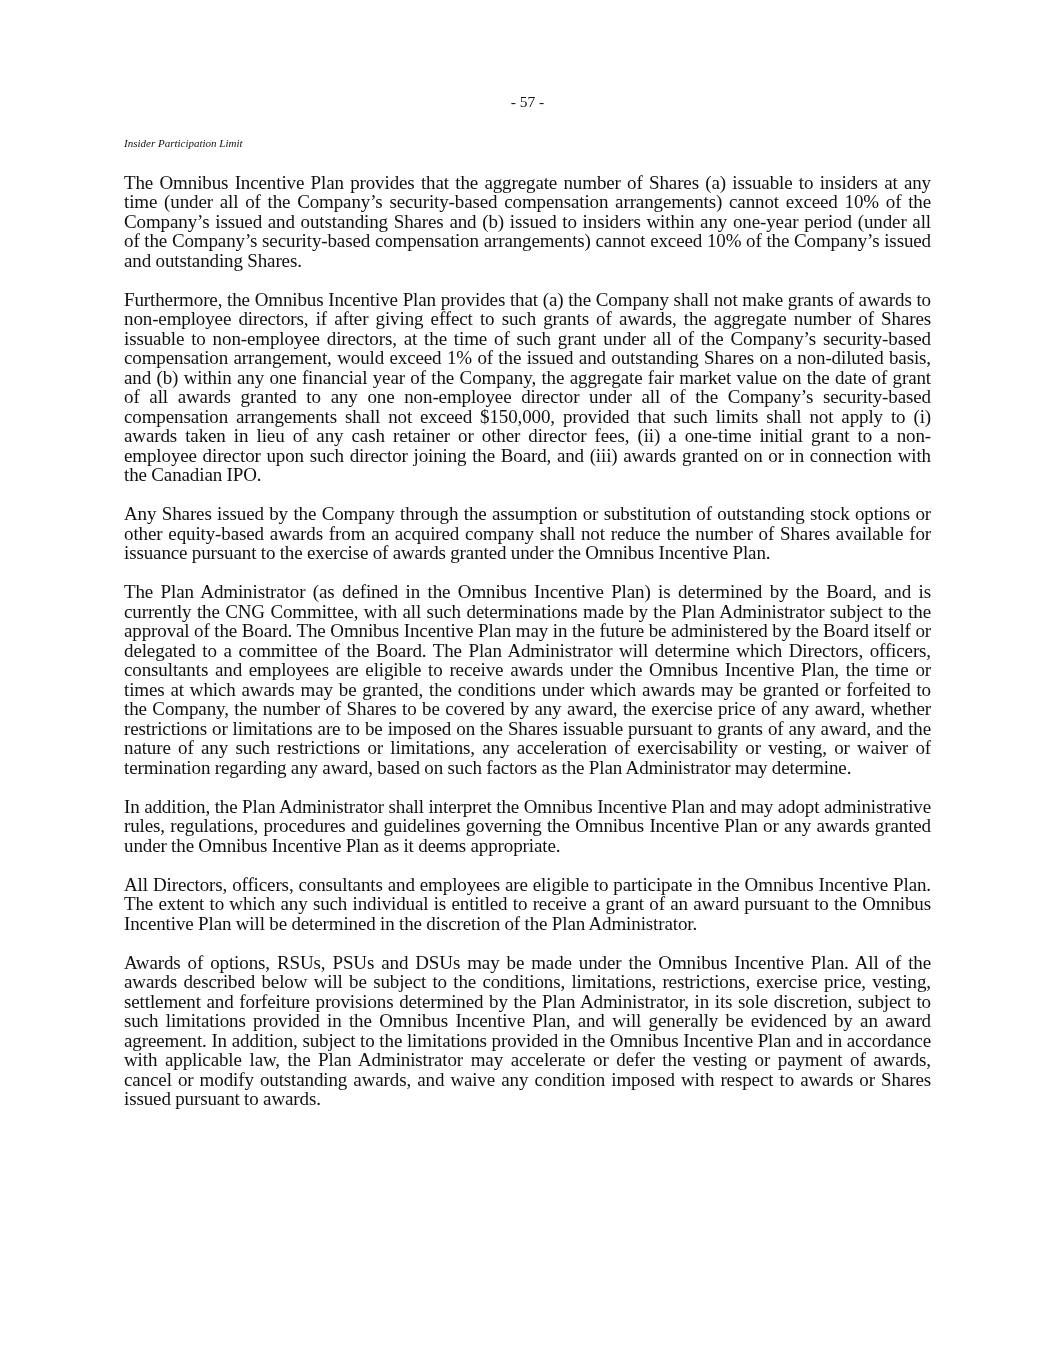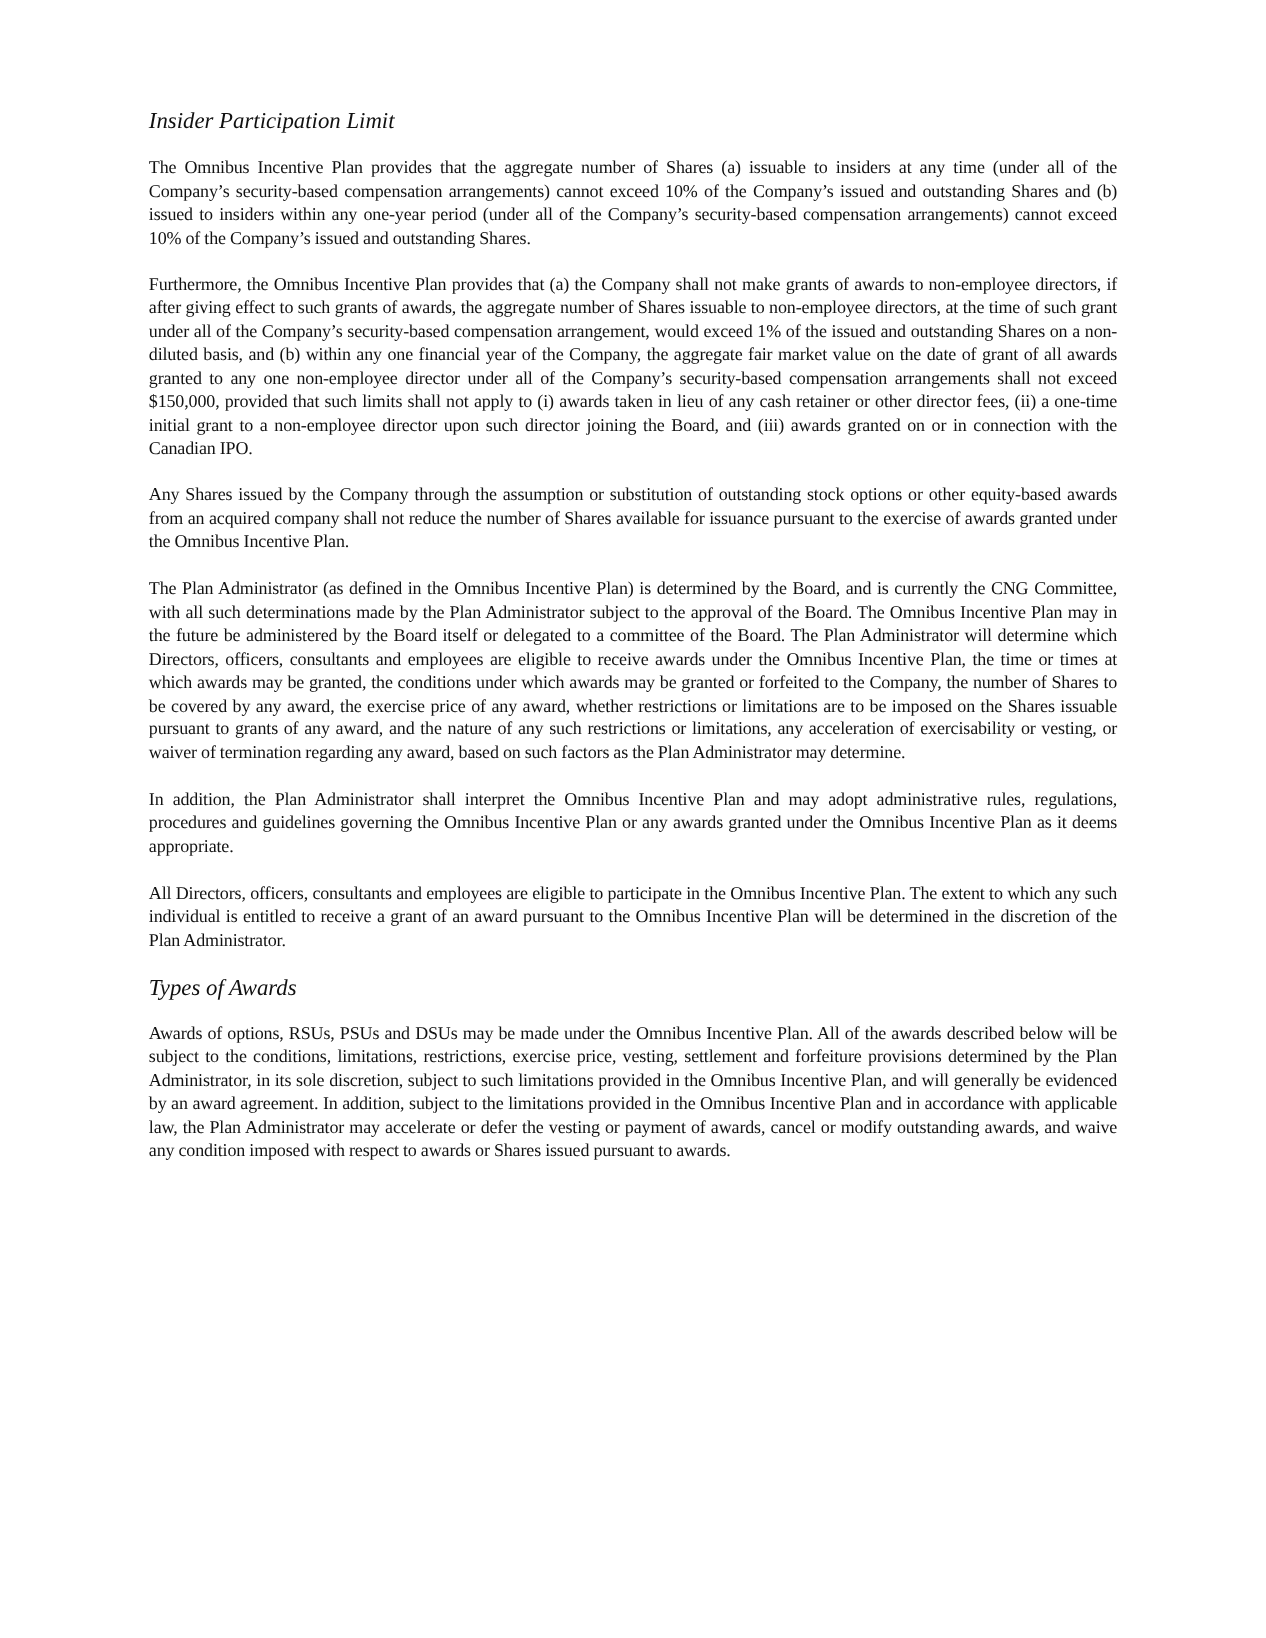--- a/index.html
+++ b/index.html
@@ -22,51 +22,51 @@
       width: 807px;
     }
     .page-number {
       text-align: center;
       font-size: 15.5px;
       line-height: 19.5px;
       margin: 0 0 22px 0;
     }
     .heading {
       font-style: italic;
-      font-size: 19px;
+      font-size: 11px;
       line-height: 19.5px;
       margin: 0 0 19.5px 0;
     }
     .para {
-      font-size: 15px;
+      font-size: 19px;
       line-height: 19.5px;
       text-align: justify;
       margin: 0 0 19.5px 0;
       letter-spacing: -0.12px;
       word-spacing: -0.2px;
     }
   </style>
 </head>
 <body>
 
 <div class="page">
+  <p class="page-number">- 57 -</p>
 
   <section>
     <p class="heading">Insider Participation Limit</p>
     <p class="para">The Omnibus Incentive Plan provides that the aggregate number of Shares (a) issuable to insiders at any time (under all of the Company’s security-based compensation arrangements) cannot exceed 10% of the Company’s issued and outstanding Shares and (b) issued to insiders within any one-year period (under all of the Company’s security-based compensation arrangements) cannot exceed 10% of the Company’s issued and outstanding Shares.</p>
     <p class="para">Furthermore, the Omnibus Incentive Plan provides that (a) the Company shall not make grants of awards to non-employee directors, if after giving effect to such grants of awards, the aggregate number of Shares issuable to non-employee directors, at the time of such grant under all of the Company’s security-based compensation arrangement, would exceed 1% of the issued and outstanding Shares on a non-diluted basis, and (b) within any one financial year of the Company, the aggregate fair market value on the date of grant of all awards granted to any one non-employee director under all of the Company’s security-based compensation arrangements shall not exceed $150,000, provided that such limits shall not apply to (i) awards taken in lieu of any cash retainer or other director fees, (ii) a one-time initial grant to a non-employee director upon such director joining the Board, and (iii) awards granted on or in connection with the Canadian IPO.</p>
     <p class="para">Any Shares issued by the Company through the assumption or substitution of outstanding stock options or other equity-based awards from an acquired company shall not reduce the number of Shares available for issuance pursuant to the exercise of awards granted under the Omnibus Incentive Plan.</p>
   </section>
 
   <section>
     <p class="para">The Plan Administrator (as defined in the Omnibus Incentive Plan) is determined by the Board, and is currently the CNG Committee, with all such determinations made by the Plan Administrator subject to the approval of the Board. The Omnibus Incentive Plan may in the future be administered by the Board itself or delegated to a committee of the Board. The Plan Administrator will determine which Directors, officers, consultants and employees are eligible to receive awards under the Omnibus Incentive Plan, the time or times at which awards may be granted, the conditions under which awards may be granted or forfeited to the Company, the number of Shares to be covered by any award, the exercise price of any award, whether restrictions or limitations are to be imposed on the Shares issuable pursuant to grants of any award, and the nature of any such restrictions or limitations, any acceleration of exercisability or vesting, or waiver of termination regarding any award, based on such factors as the Plan Administrator may determine.</p>
     <p class="para">In addition, the Plan Administrator shall interpret the Omnibus Incentive Plan and may adopt administrative rules, regulations, procedures and guidelines governing the Omnibus Incentive Plan or any awards granted under the Omnibus Incentive Plan as it deems appropriate.</p>
   </section>
 
   <section>
     <p class="para">All Directors, officers, consultants and employees are eligible to participate in the Omnibus Incentive Plan. The extent to which any such individual is entitled to receive a grant of an award pursuant to the Omnibus Incentive Plan will be determined in the discretion of the Plan Administrator.</p>
   </section>
 
   <section>
-    <p class="heading">Types of Awards</p>
     <p class="para">Awards of options, RSUs, PSUs and DSUs may be made under the Omnibus Incentive Plan. All of the awards described below will be subject to the conditions, limitations, restrictions, exercise price, vesting, settlement and forfeiture provisions determined by the Plan Administrator, in its sole discretion, subject to such limitations provided in the Omnibus Incentive Plan, and will generally be evidenced by an award agreement. In addition, subject to the limitations provided in the Omnibus Incentive Plan and in accordance with applicable law, the Plan Administrator may accelerate or defer the vesting or payment of awards, cancel or modify outstanding awards, and waive any condition imposed with respect to awards or Shares issued pursuant to awards.</p>
   </section>
 </div>
 
 </body></html>

